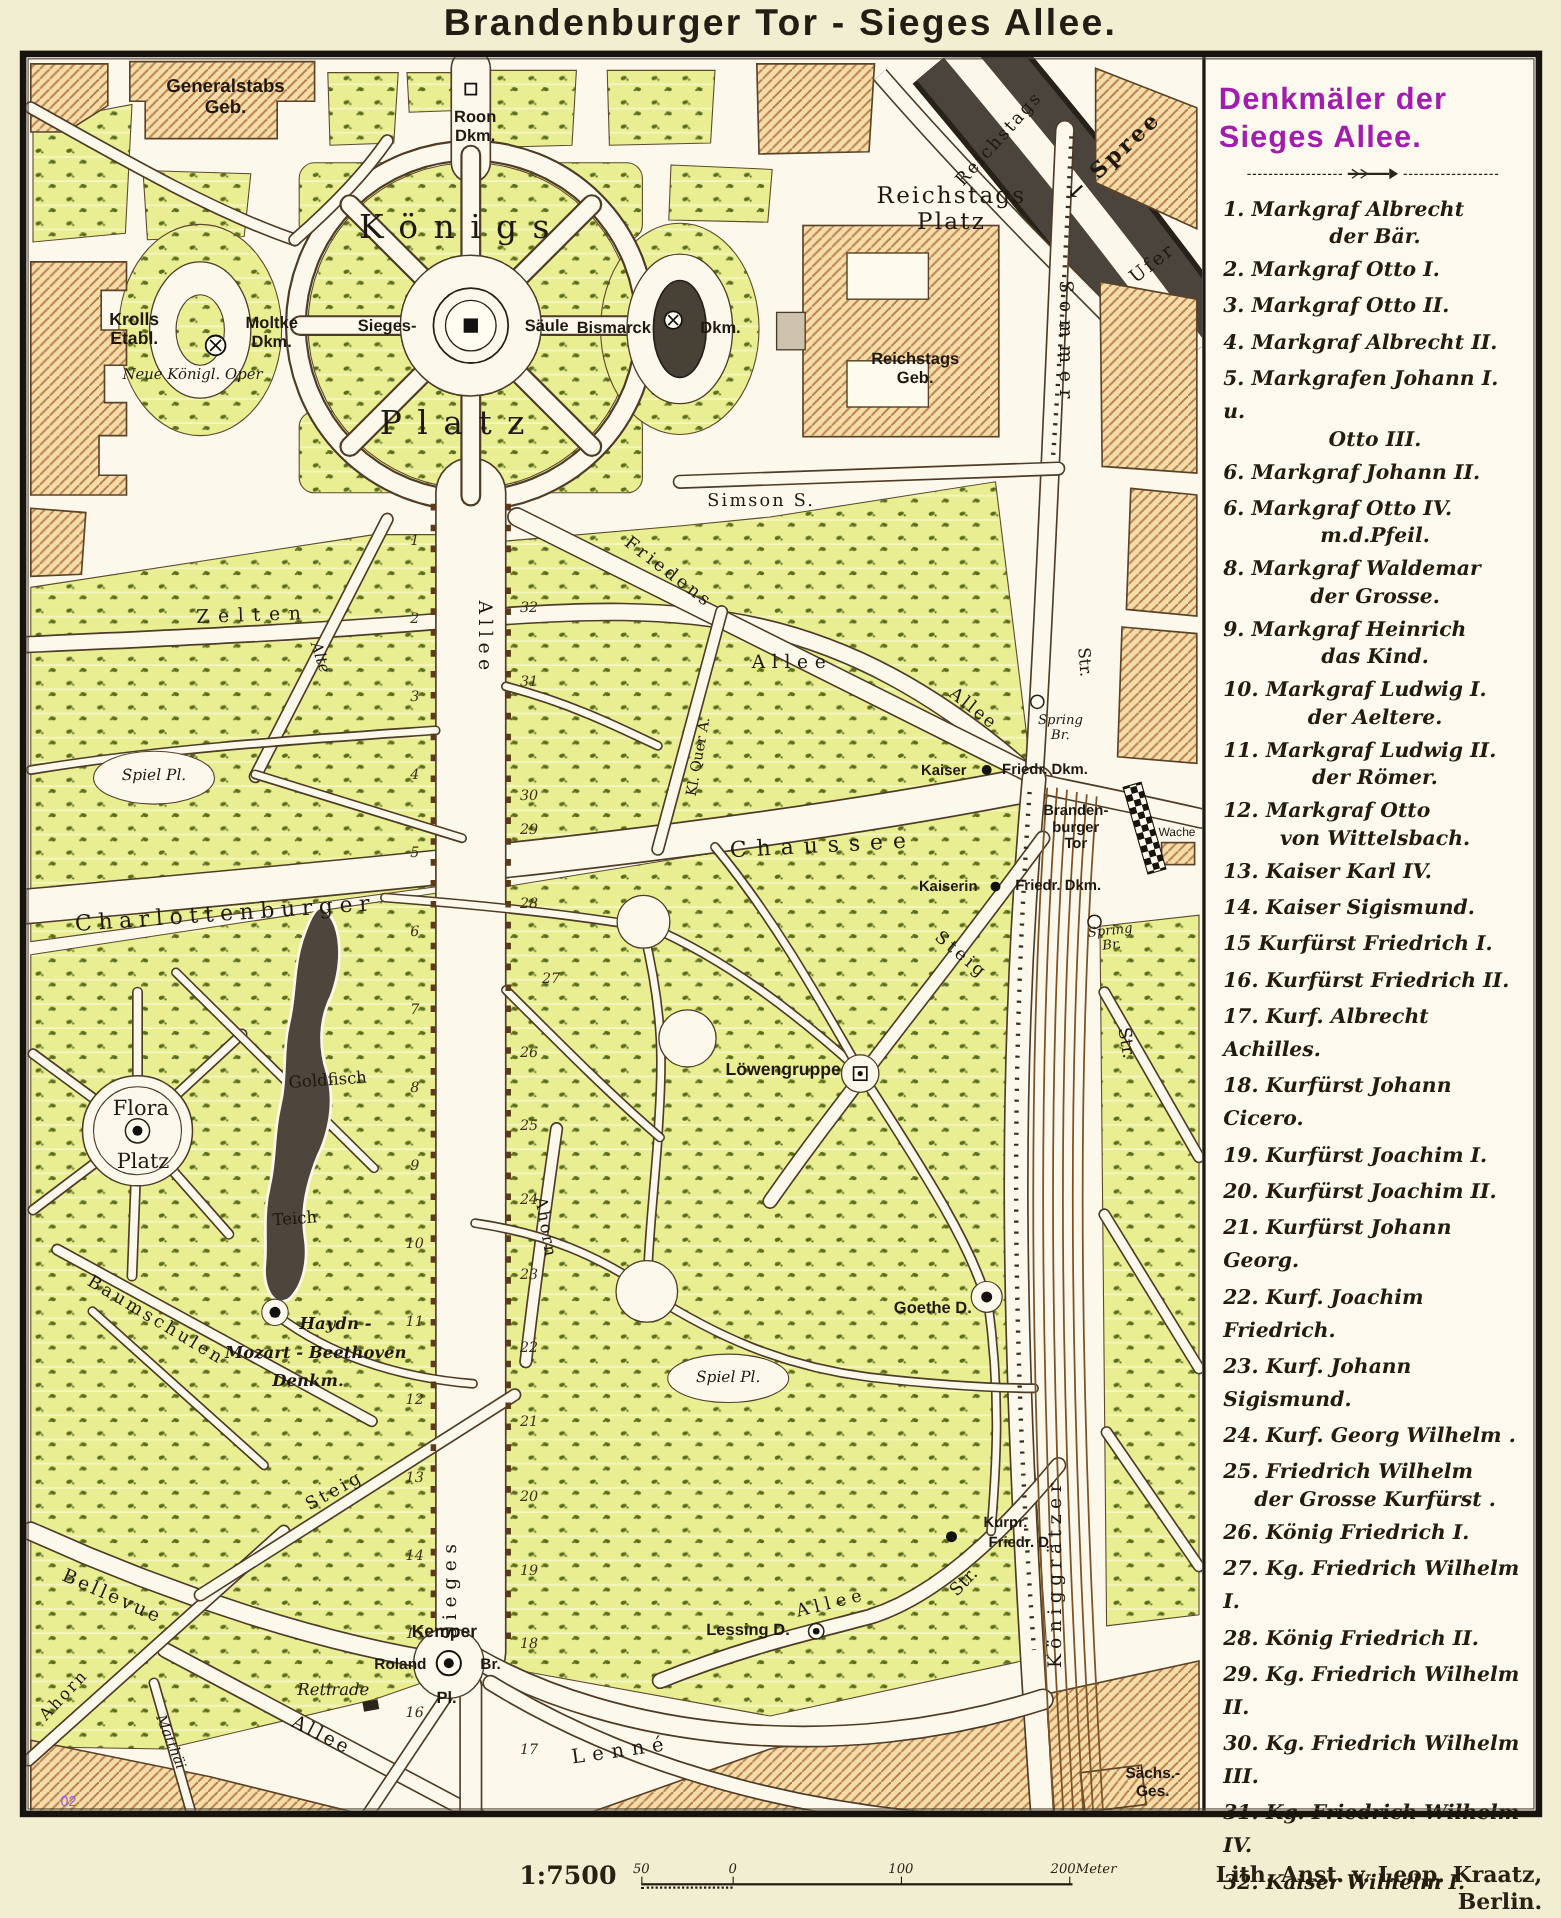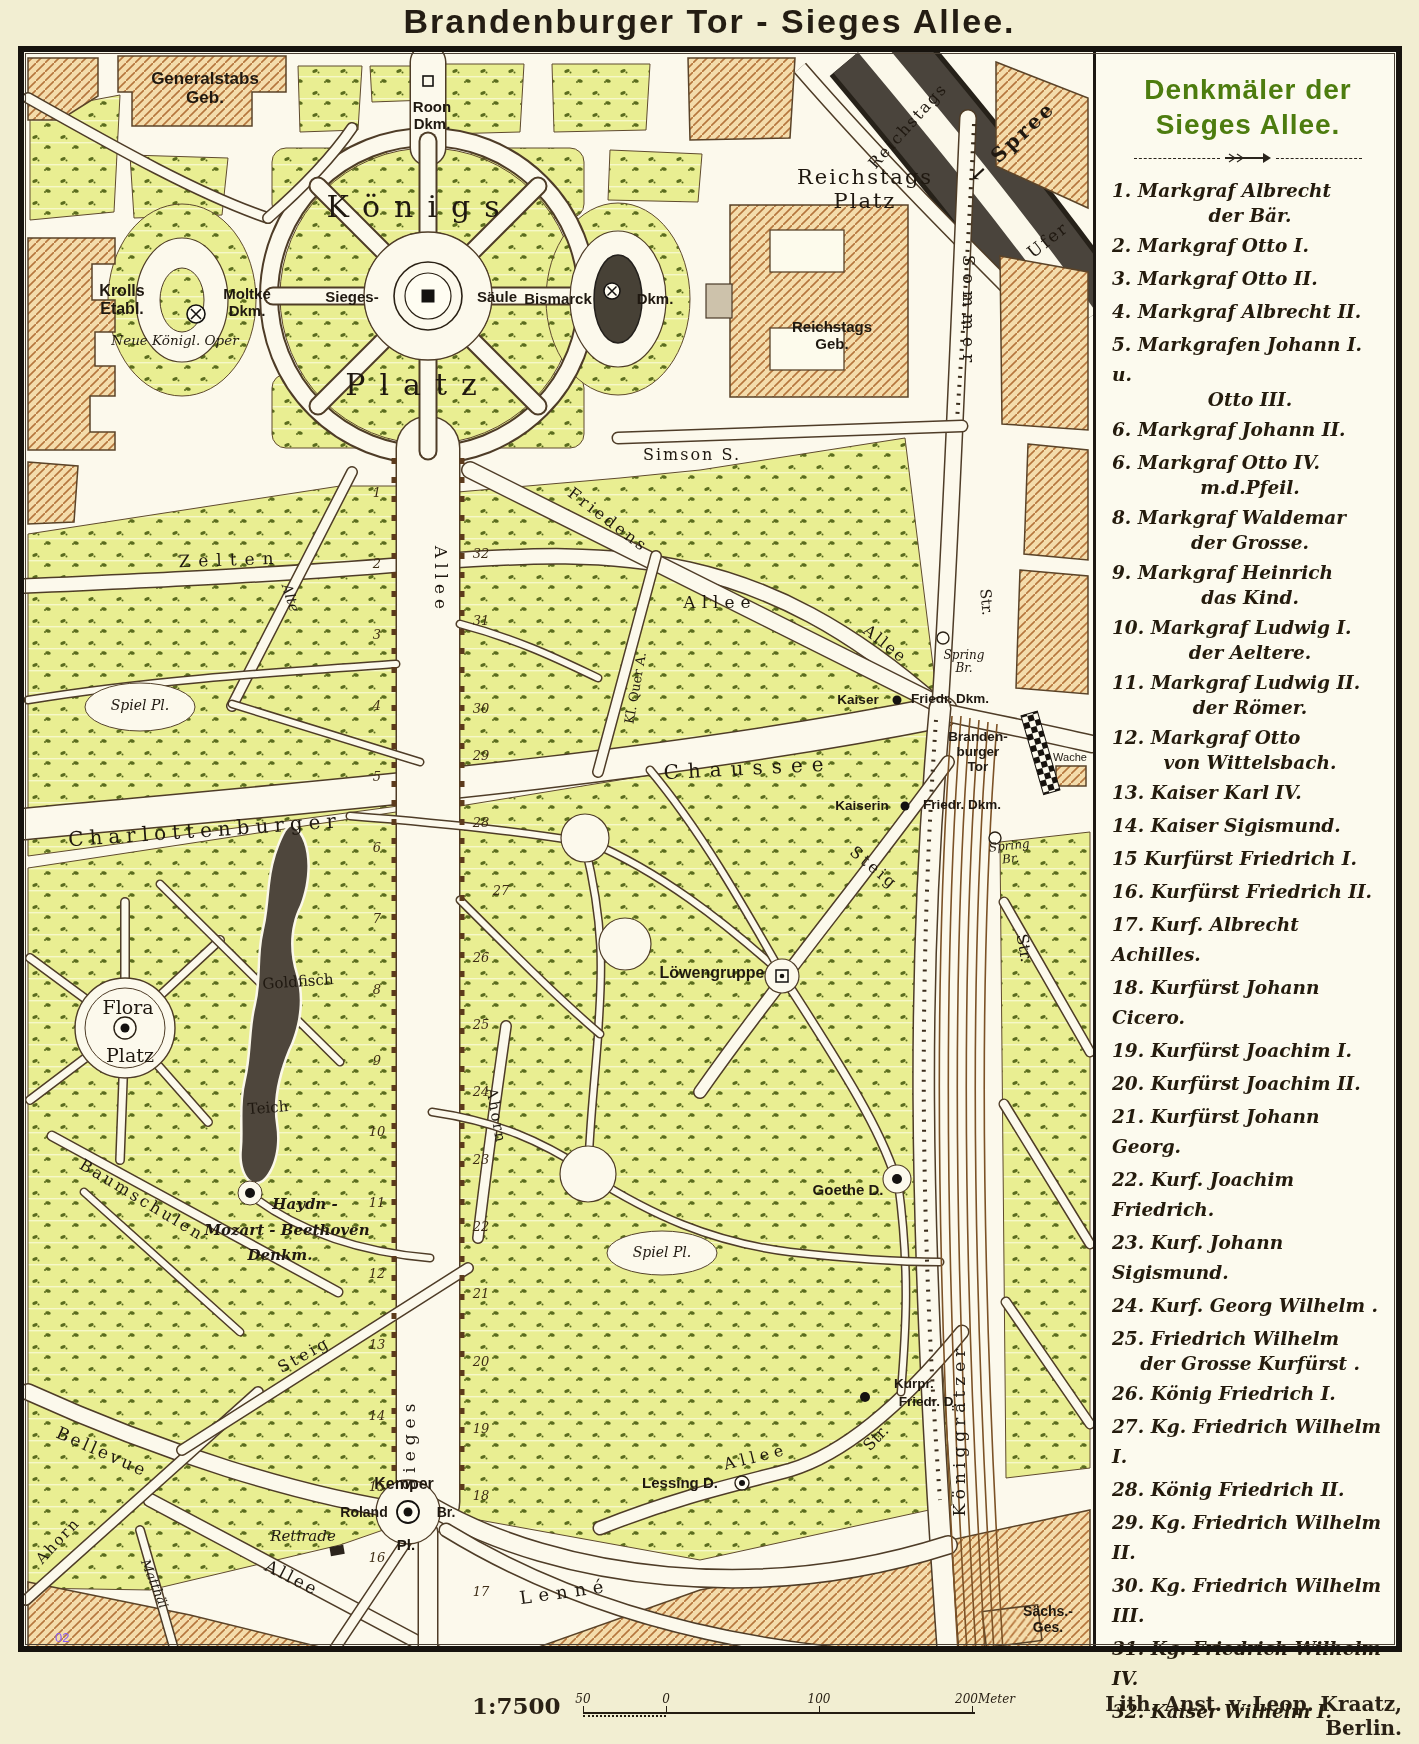--- a/index.html
+++ b/index.html
@@ -15,22 +15,22 @@
   svg.mapsvg{position:absolute;left:0;top:0;}
   .label-layer{position:absolute;inset:0;z-index:5;pointer-events:none;}
   .map-label{position:absolute;color:#1f1810;white-space:pre-line;text-align:center;line-height:1.12;}
   .f-serif{font-family:"DejaVu Serif",serif;}
   .f-sans{font-family:"Liberation Sans",sans-serif;}
   .f-script{font-family:"DejaVu Serif",serif;font-style:italic;}
   .m-num{position:absolute;font:italic 13px "DejaVu Serif",serif;color:#3e2d15;transform:translate(-50%,-50%);}
   
   .legend{position:absolute;left:1093px;top:52px;width:303px;height:1594px;background:#fcfaee;
         border-left:3px solid #1c1712;box-sizing:border-box;z-index:6;padding:20px 8px 0 12px;}
-  .legend-title{font:700 28px/1.25 "Liberation Sans",sans-serif;text-align:center;letter-spacing:1px;
-        white-space:pre-line;color:#4d7c0f;}
+  .legend-title{font:700 28px/1.25 "Liberation Sans",sans-serif;letter-spacing:1px;
+        white-space:pre-line;color:#a21caf;}
   .legend-divider{display:flex;align-items:center;gap:5px;margin:10px 26px 12px 26px;}
   .legend-divider .dline{flex:1;border-top:1.6px dashed #2a241c;}
   .legend-list{list-style:none;margin:0;padding:0 0 0 4px;}
   .legend-list li{font:italic 700 18.5px/30px "DejaVu Serif",serif;margin-bottom:3px;color:#241b0d;}
   .legend-list .ln2{display:block;text-align:center;line-height:25px;margin-top:-3px;}
   
   .footer-pub{position:absolute;left:22px;top:1768px;font:700 21px "DejaVu Serif",serif;color:#8b5cf6;}
   .footer-scale{position:absolute;left:472px;top:1692px;font:700 23px "DejaVu Serif",serif;color:#2a2115;}
   .footer-lith{position:absolute;left:1080px;top:1692px;width:322px;text-align:right;
         font:700 20px "DejaVu Serif",serif;color:#2a2115;}
@@ -408,21 +408,21 @@
           <span class="m-num" style="left: 377px; top: 1060px;">9</span>
           <span class="m-num" style="left: 377px; top: 1131px;">10</span>
           <span class="m-num" style="left: 377px; top: 1202px;">11</span>
           <span class="m-num" style="left: 377px; top: 1273px;">12</span>
           <span class="m-num" style="left: 377px; top: 1344px;">13</span>
           <span class="m-num" style="left: 377px; top: 1415px;">14</span>
           <span class="m-num" style="left: 377px; top: 1486px;">15</span>
           <span class="m-num" style="left: 377px; top: 1557px;">16</span>
           <span class="m-num" style="left: 481px; top: 553px;">32</span>
           <span class="m-num" style="left: 481px; top: 620.3px;">31</span>
-          <span class="m-num" style="left: 481px; top: 708px; text-align: right;">30</span>
+          <span class="m-num" style="left: 481px; top: 724px; text-align: right;">30</span>
           <span class="m-num" style="left: 481px; top: 754.9px;">29</span>
           <span class="m-num" style="left: 481px; top: 822.2px;">28</span>
           <span class="m-num" style="left: 481px; top: 889.5px; margin-left: 20px;">27</span>
           <span class="m-num" style="left: 481px; top: 956.8px;">26</span>
           <span class="m-num" style="left: 481px; top: 1024.1px;">25</span>
           <span class="m-num" style="left: 481px; top: 1091.4px;">24</span>
           <span class="m-num" style="left: 481px; top: 1158.7px;">23</span>
           <span class="m-num" style="left: 481px; top: 1226px;">22</span>
           <span class="m-num" style="left: 481px; top: 1293.3px;">21</span>
           <span class="m-num" style="left: 481px; top: 1360.6px;">20</span>

